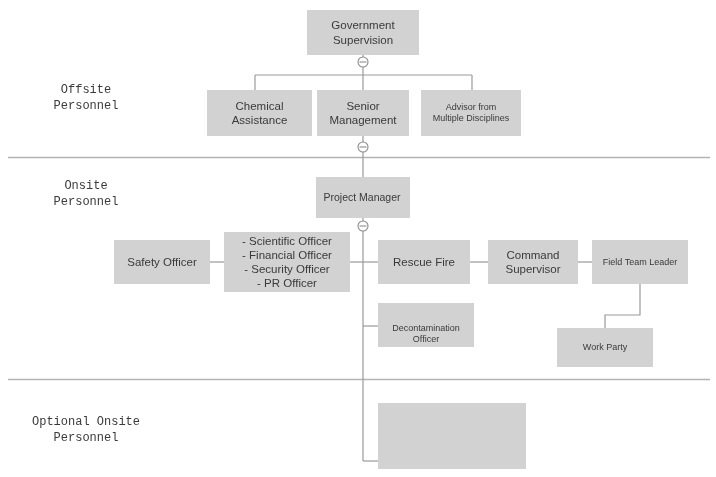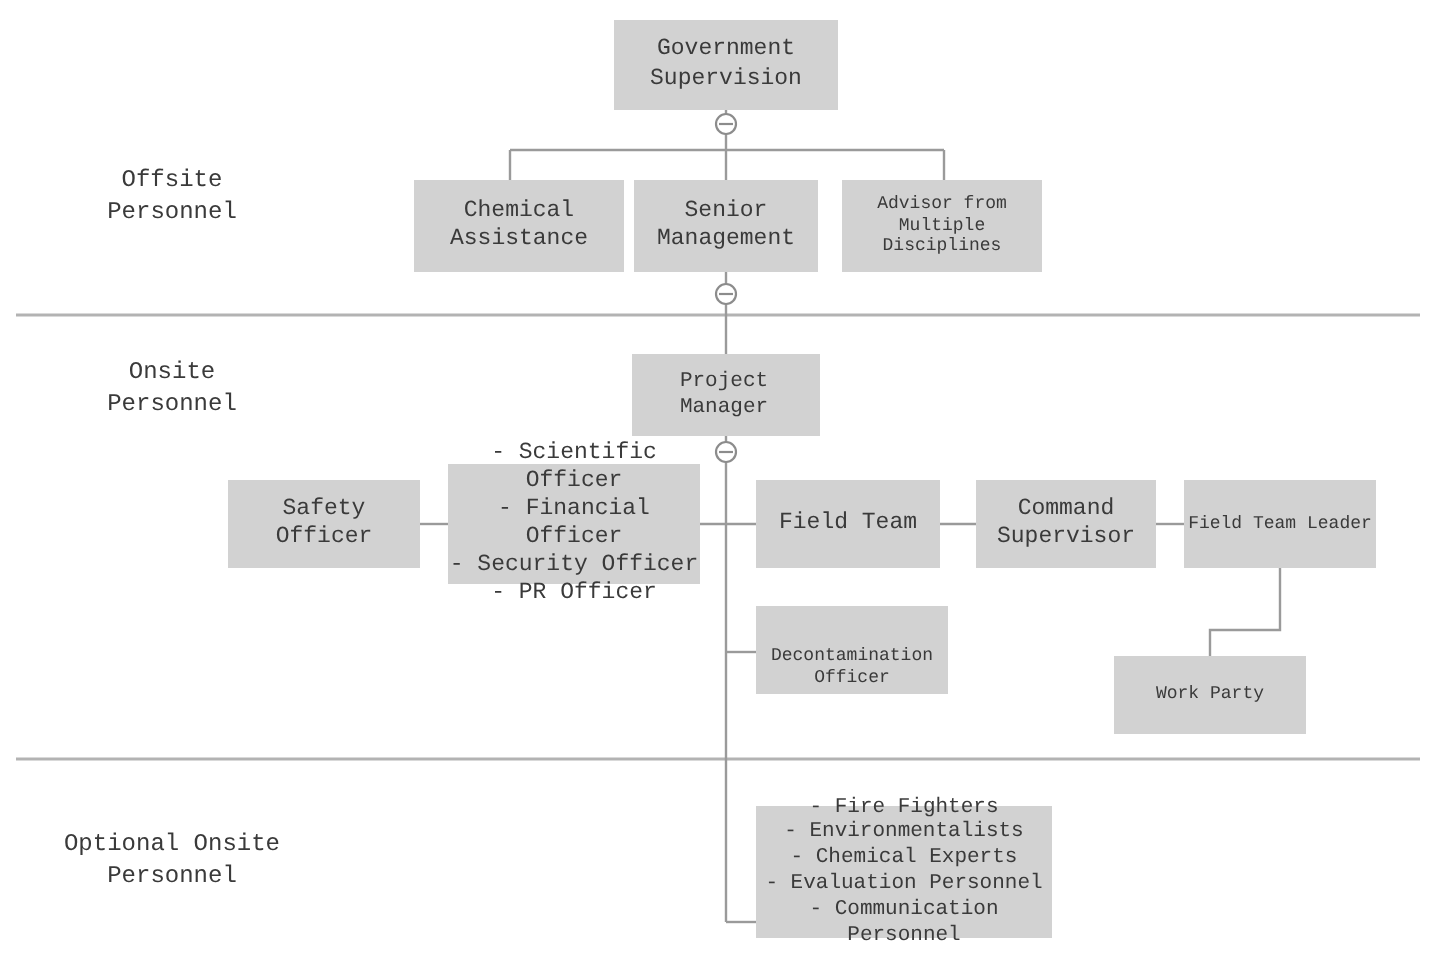--- a/index.html
+++ b/index.html
@@ -49,21 +49,21 @@
   .node-label {
     position: absolute;
     display: flex;
     align-items: center;
     justify-content: center;
     text-align: center;
     color: #3a3a3a;
     line-height: 1.22;
     white-space: pre-line;
     pointer-events: none;
-    font-family: Liberation Mono, monospace;
+    font-family: Liberation Sans, sans-serif;
   }
   .sz-lg { font-size: 11.5px; }
   .sz-md { font-size: 10.5px; }
   .sz-sm { font-size: 9px; }
   .section-label {
     position: absolute;
     text-align: center;
     color: #3a3a3a;
     font-size: 12px;
     line-height: 1.35;
@@ -149,34 +149,29 @@
   <div class="node-label sz-sm" style="left:421px; top:90px; width:100px; height:46px;">Advisor from
 Multiple Disciplines</div>
 
   <div class="node-label sz-md" style="left:316px; top:177px; width:92px; height:41px;border-radius:10px;">Project Manager</div>
 
   <div class="node-label sz-lg" style="left:224px; top:232px; width:126px; height:60px;">- Scientific Officer
 - Financial Officer
 - Security Officer
 - PR Officer</div>
   <div class="node-label sz-lg" style="left:114px; top:240px; width:96px; height:44px;">Safety Officer</div>
-  <div class="node-label sz-lg" style="left:378px; top:240px; width:92px; height:44px;">Field Team</div>
+  <div class="node-label sz-lg" style="left:378px; top:240px; width:92px; height:44px;">Rescue Fire</div>
   <div class="node-label sz-lg" style="left:488px; top:240px; width:90px; height:44px;">Command
 Supervisor</div>
   <div class="node-label sz-sm" style="left:592px; top:240px; width:96px; height:44px;">Field Team Leader</div>
 
   <div class="node-label sz-sm" style="left:378px; top:303px; width:96px; height:61px;">Decontamination
 Officer</div>
   <div class="node-label sz-sm" style="left:557px; top:328px; width:96px; height:39px;">Work Party</div>
 
-  <div class="node-label sz-md" style="left:378px; top:403px; width:148px; height:66px;">- Fire Fighters
-- Environmentalists
-- Chemical Experts
-- Evaluation Personnel
-- Communication Personnel</div>
 
   <div class="section-label" style="left:16px; top:82px; width:140px;">Offsite
 Personnel</div>
   <div class="section-label" style="left:16px; top:178px; width:140px;">Onsite
 Personnel</div>
   <div class="section-label" style="left:6px; top:414px; width:160px;">Optional Onsite
 Personnel</div>
 
 </div>
 

